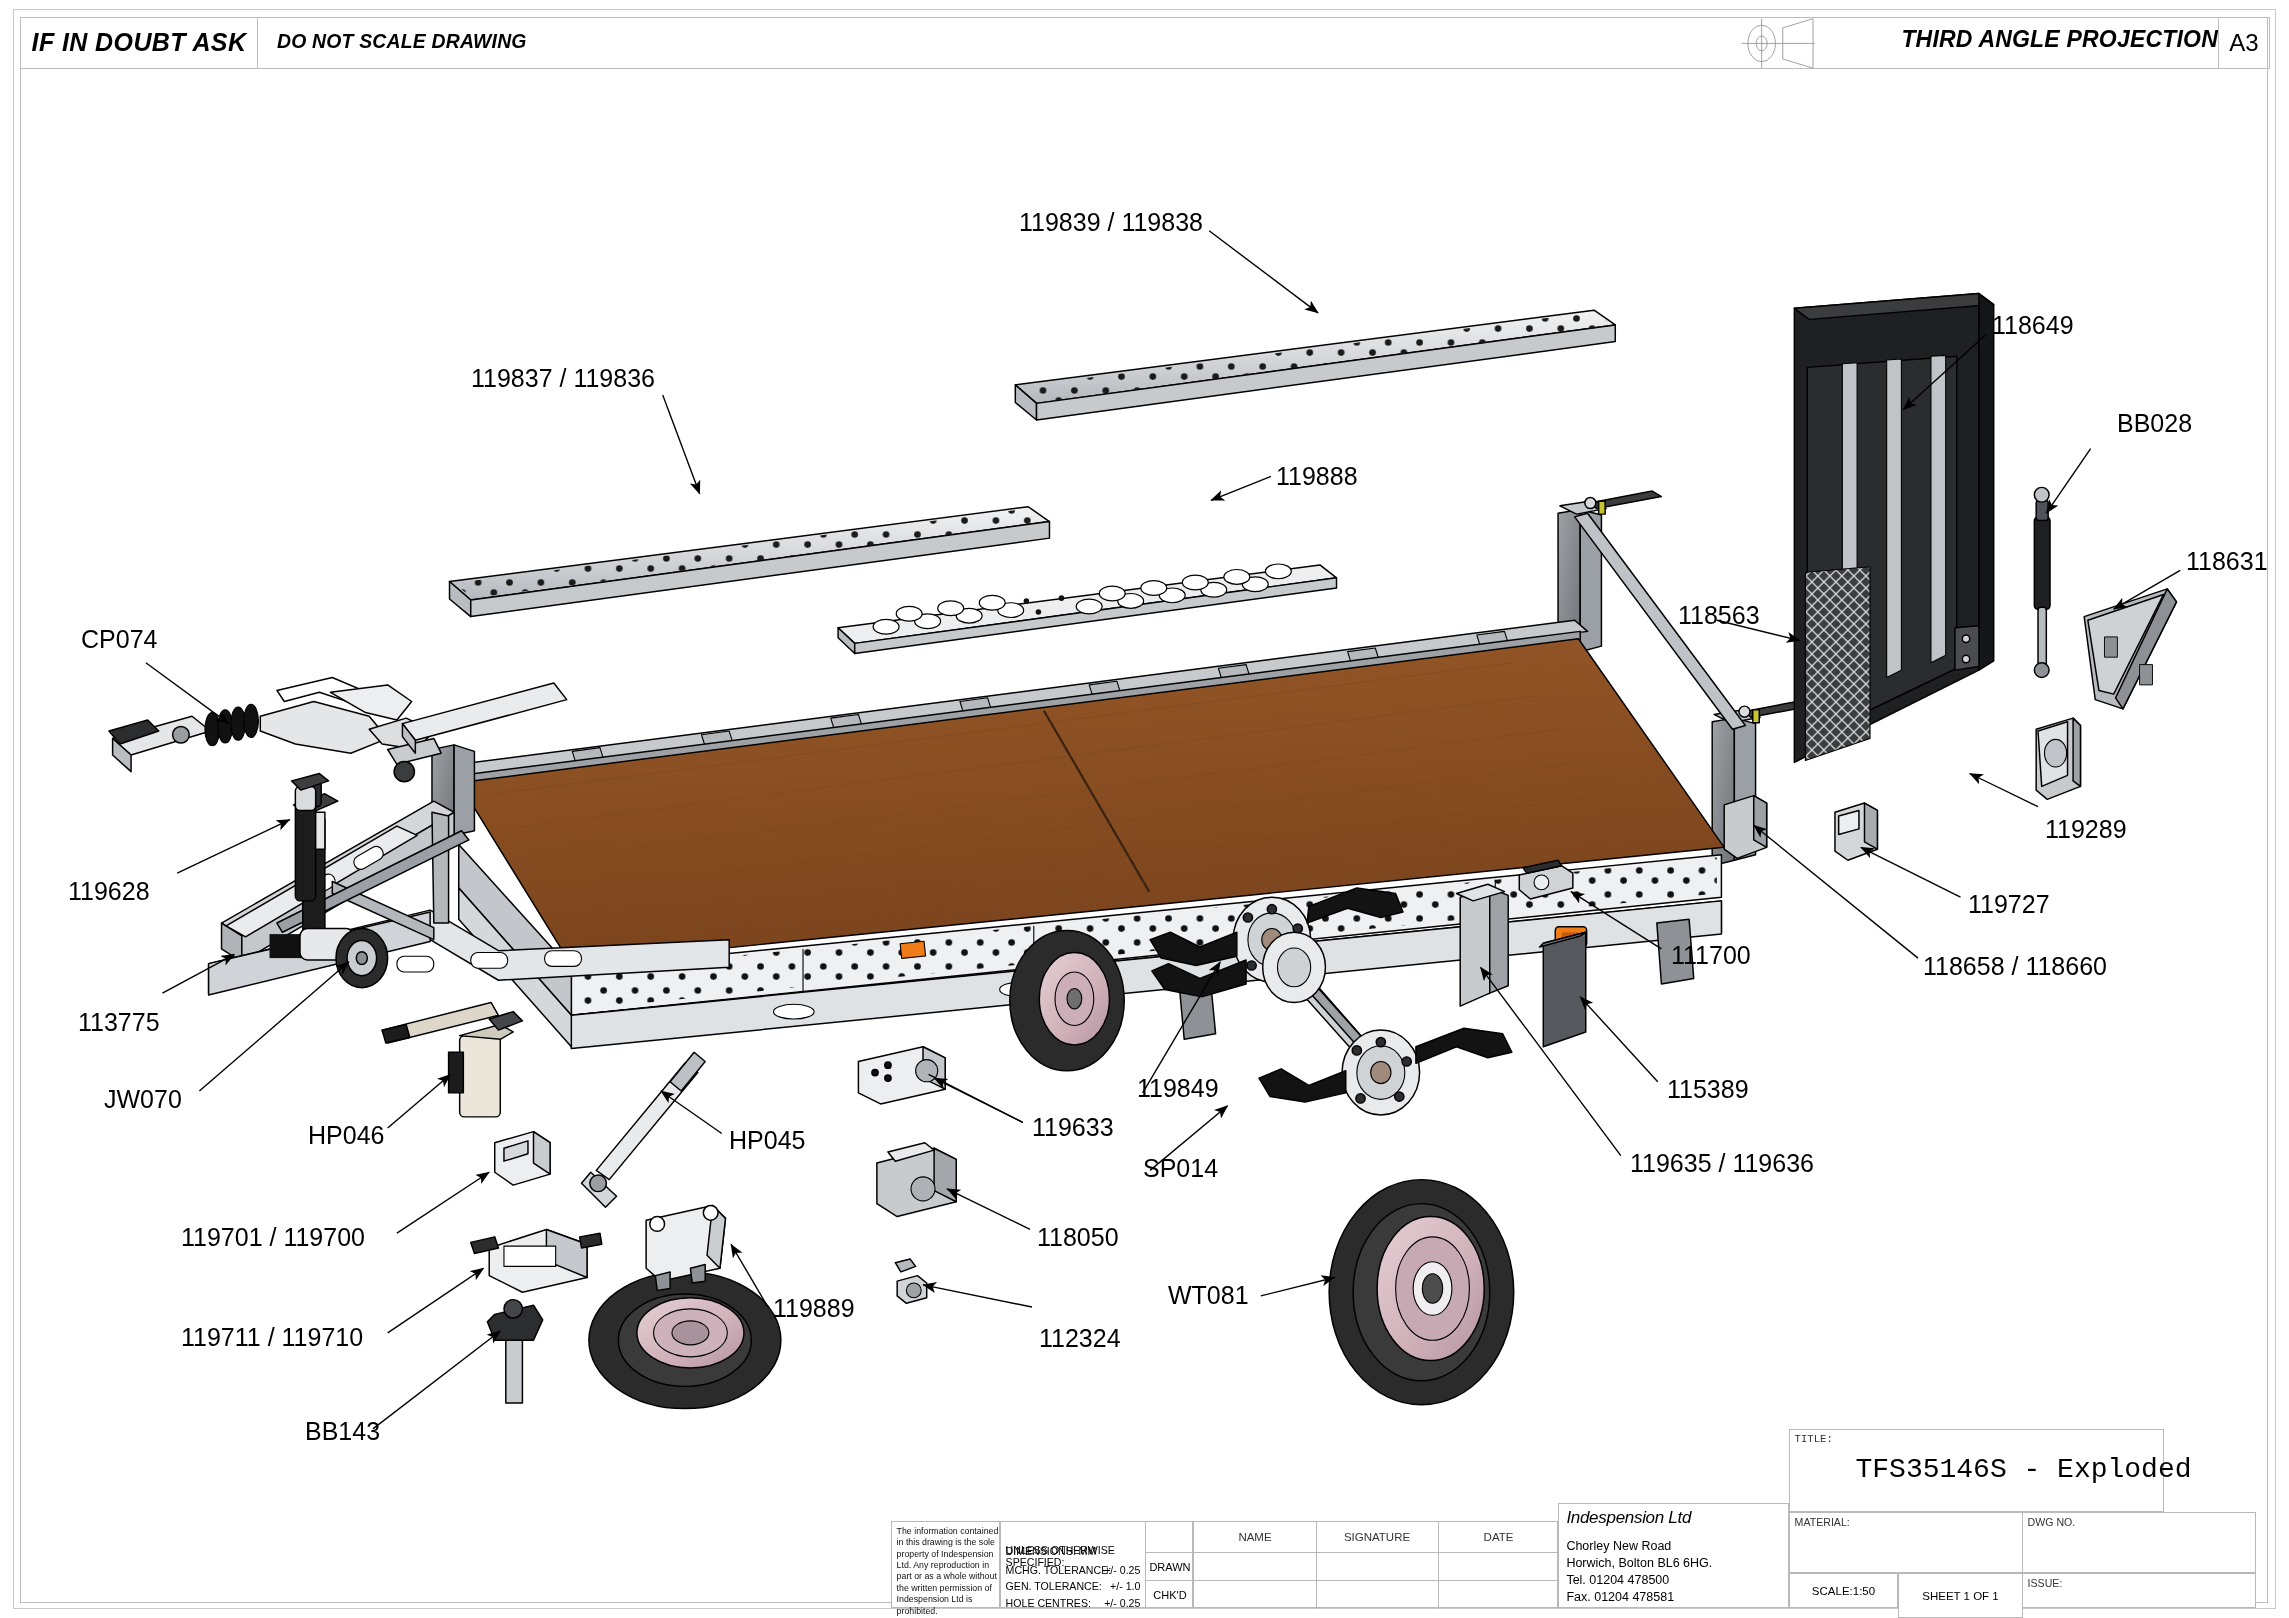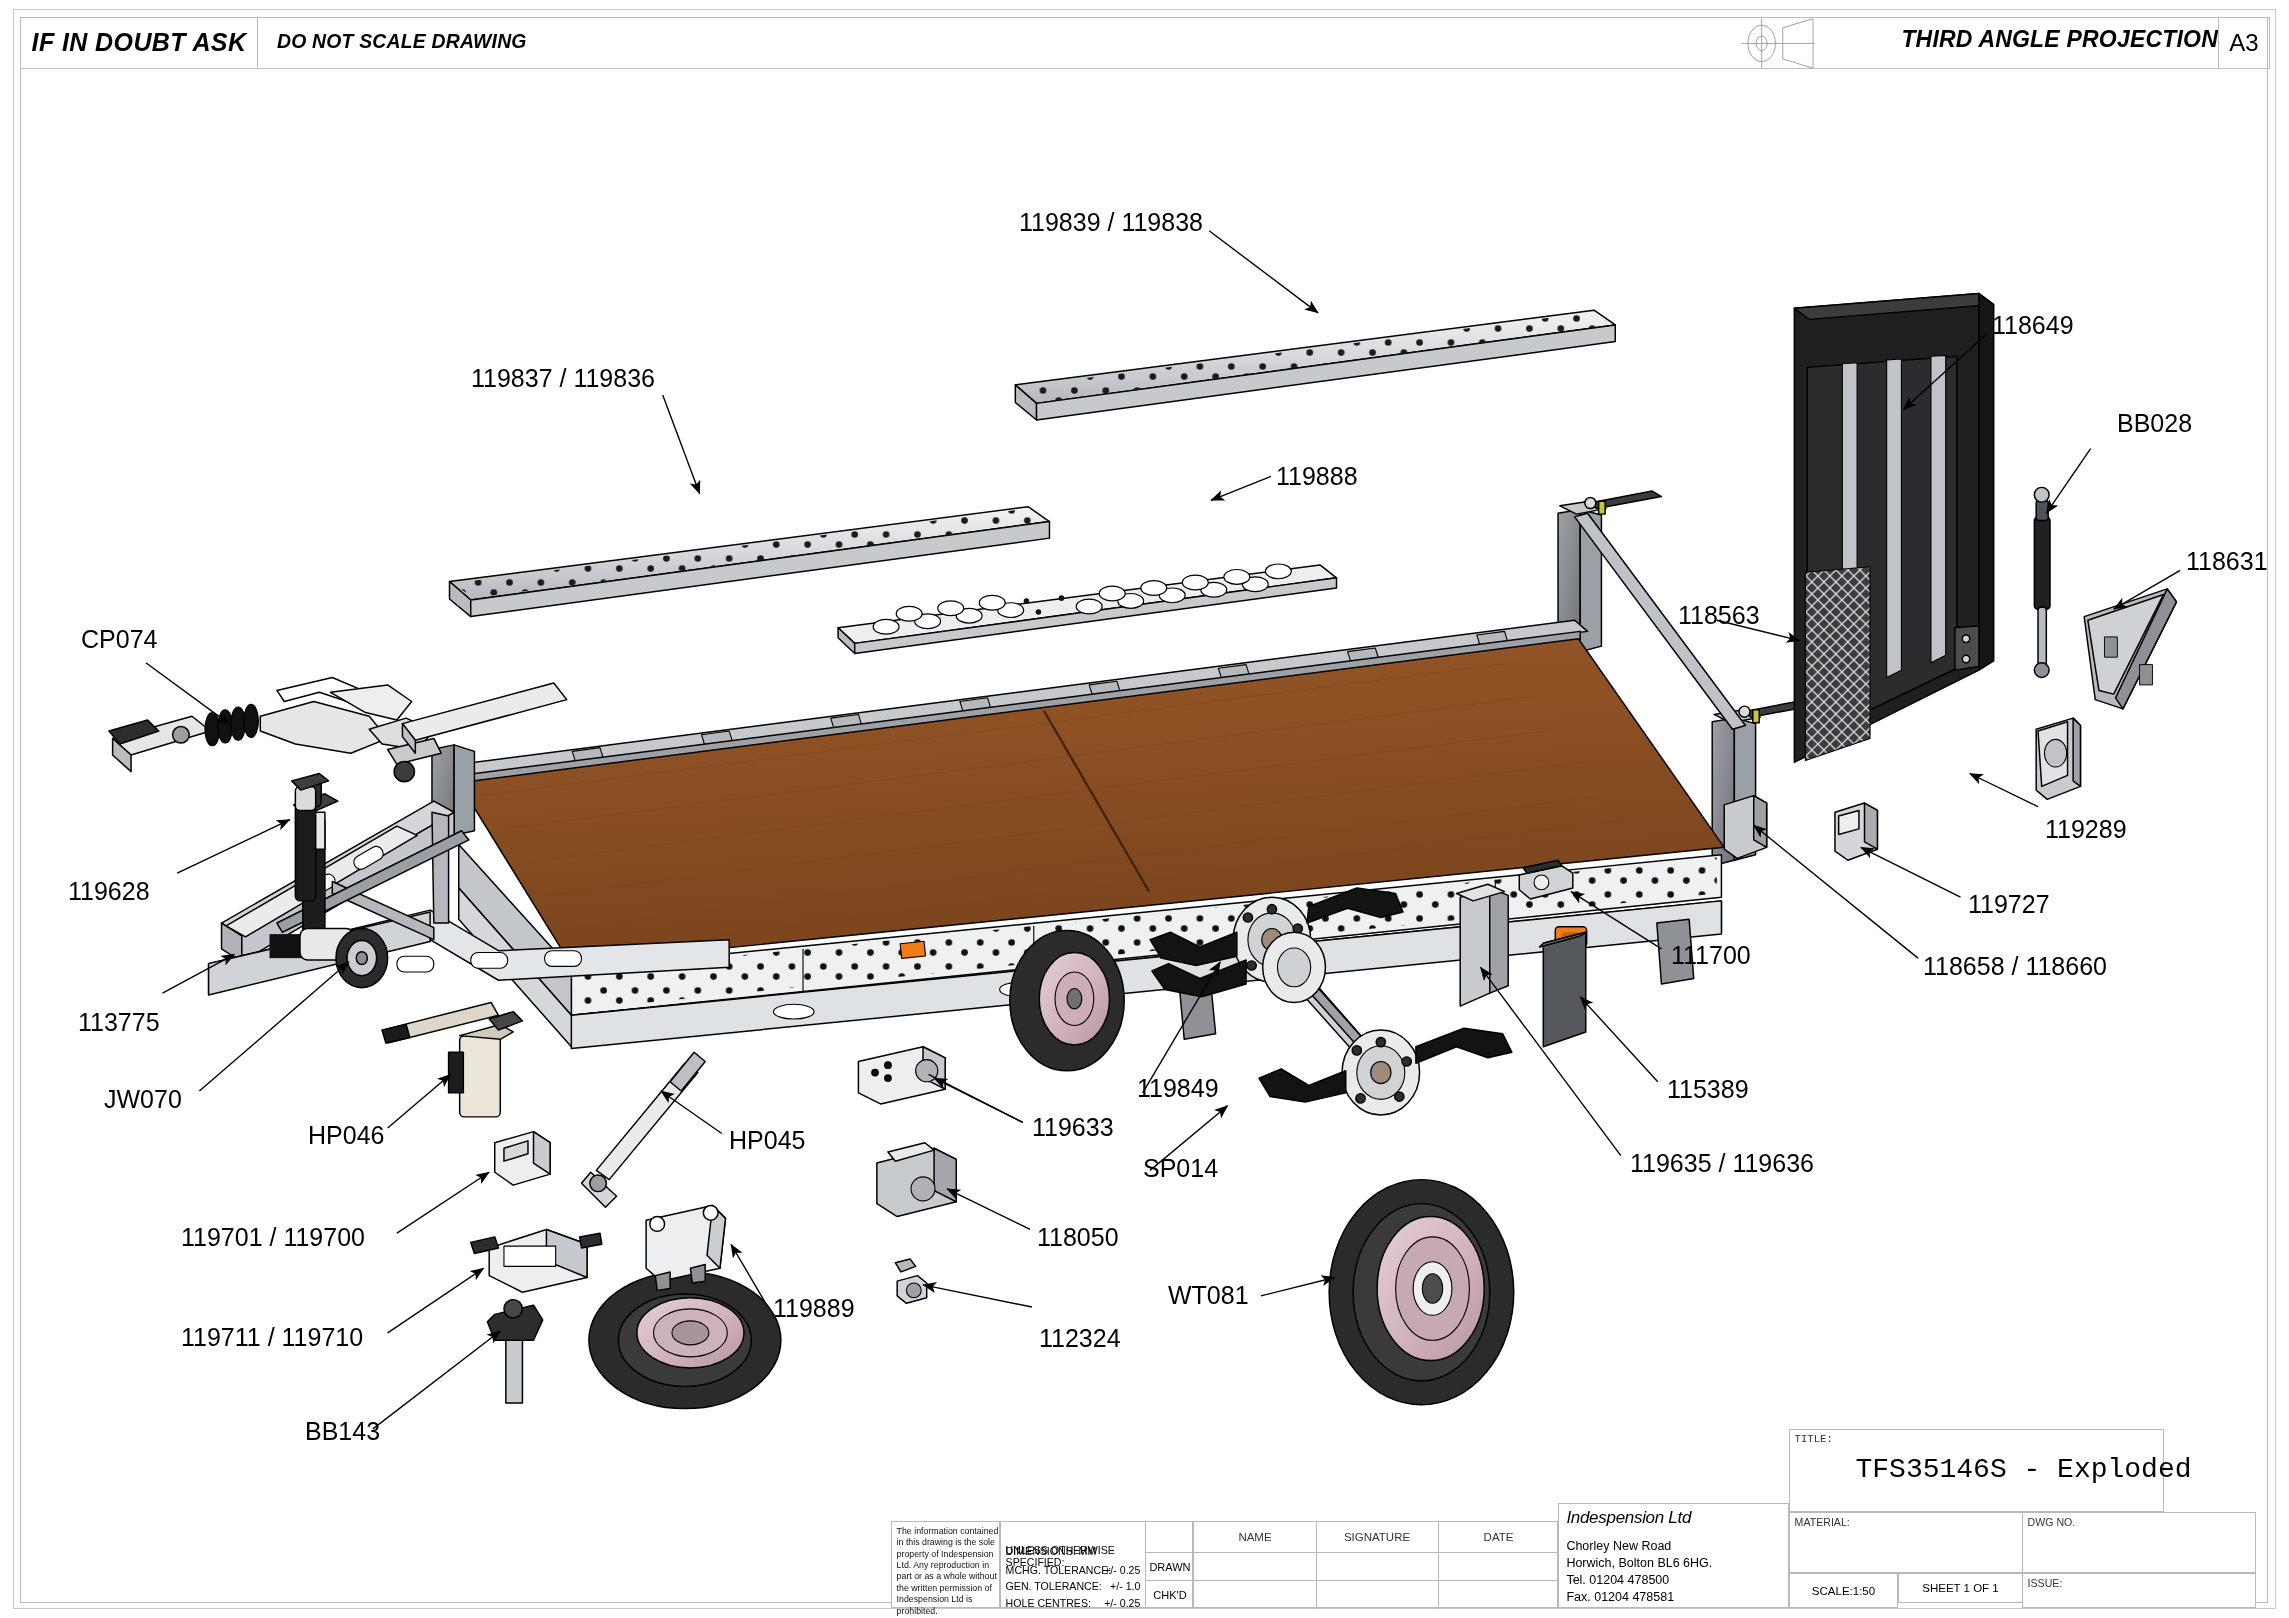--- a/index.html
+++ b/index.html
@@ -58,21 +58,21 @@
            letter-spacing:-0.3px;}
   .co-addr{position:absolute;left:7.4px;top:34px;font-size:12.5px;line-height:1.35;}
 
   .ti-box{left:1789px;top:1429px;width:375px;height:83px;font-family:Liberation Mono, monospace;}
   .ti-lbl{position:absolute;left:4.6px;top:2.8px;font-size:10.6px;color:#333;}
   .ti-val{position:absolute;left:0;top:24px;width:467px;text-align:center;font-size:28px;}
 
   .mat-box{left:1789px;top:1512px;width:234px;height:61px;}
   .dwg-box{left:2022px;top:1512px;width:234px;height:61px;}
   .sc-box{left:1789px;top:1573px;width:109px;height:35px;}
-  .sh-box{left:1898px;top:1573px;width:125px;height:30px;}
+  .sh-box{left:1898px;top:1573px;width:125px;height:45px;}
   .is-box{left:2022px;top:1573px;width:234px;height:35px;}
   .ctr-cell{position:absolute;left:0;top:0;width:100%;height:100%;
             display:flex;align-items:center;justify-content:center;font-size:11.5px;}
 
   
   #art{position:absolute;left:0;top:0;width:2290px;height:1619px;}
 </style>
 </head>
 <body>
 

